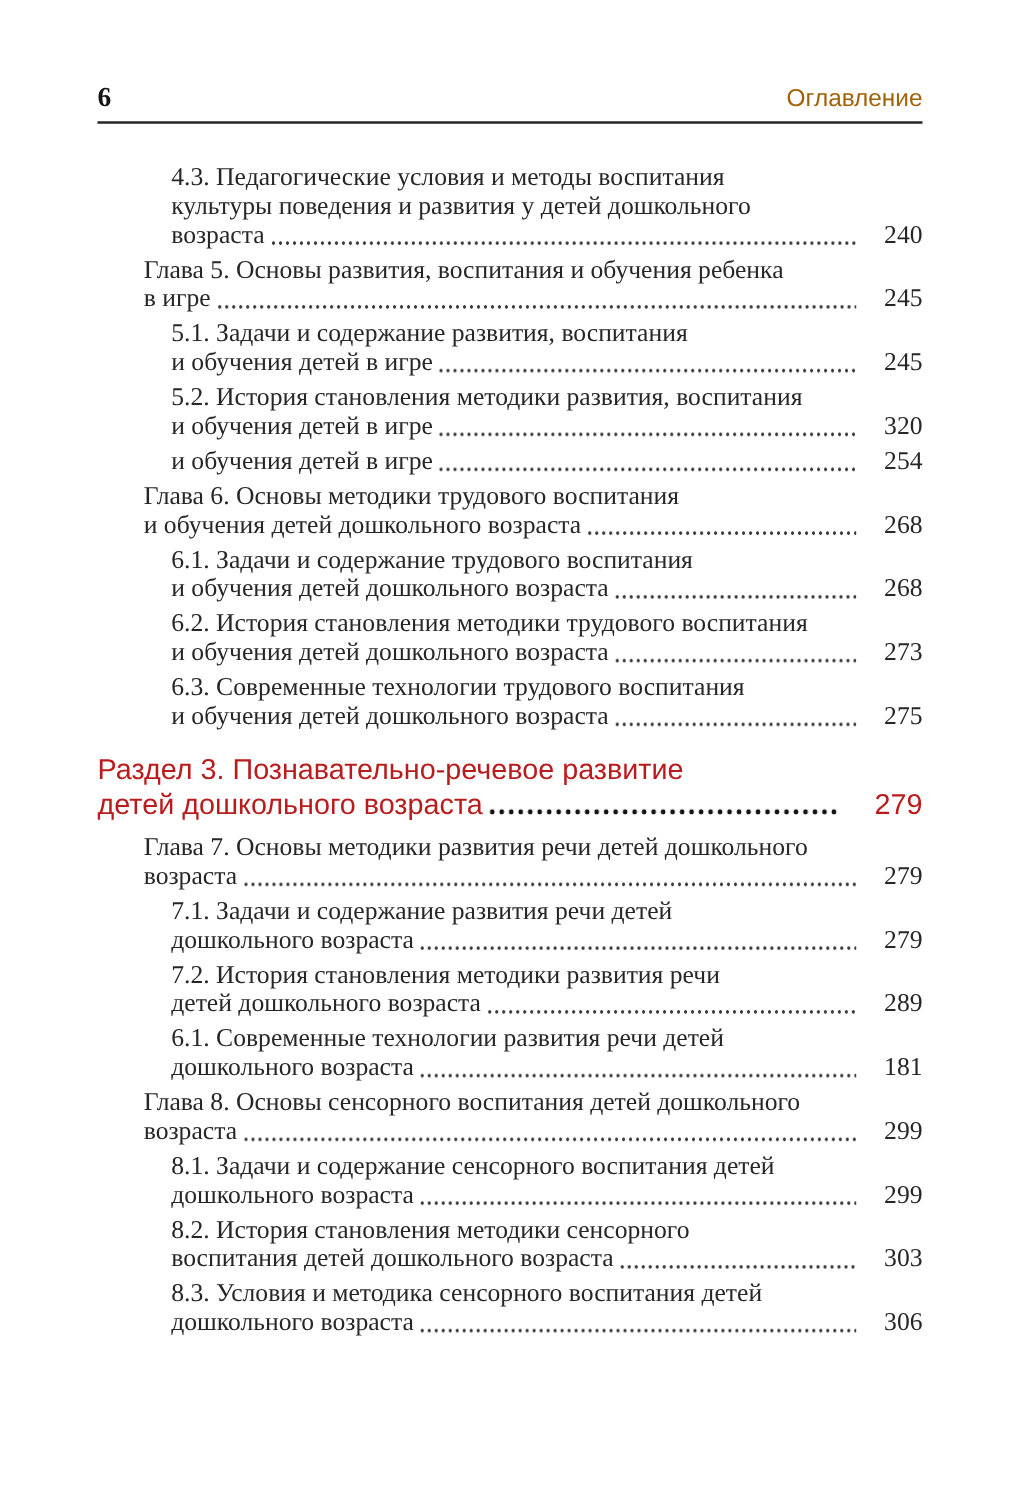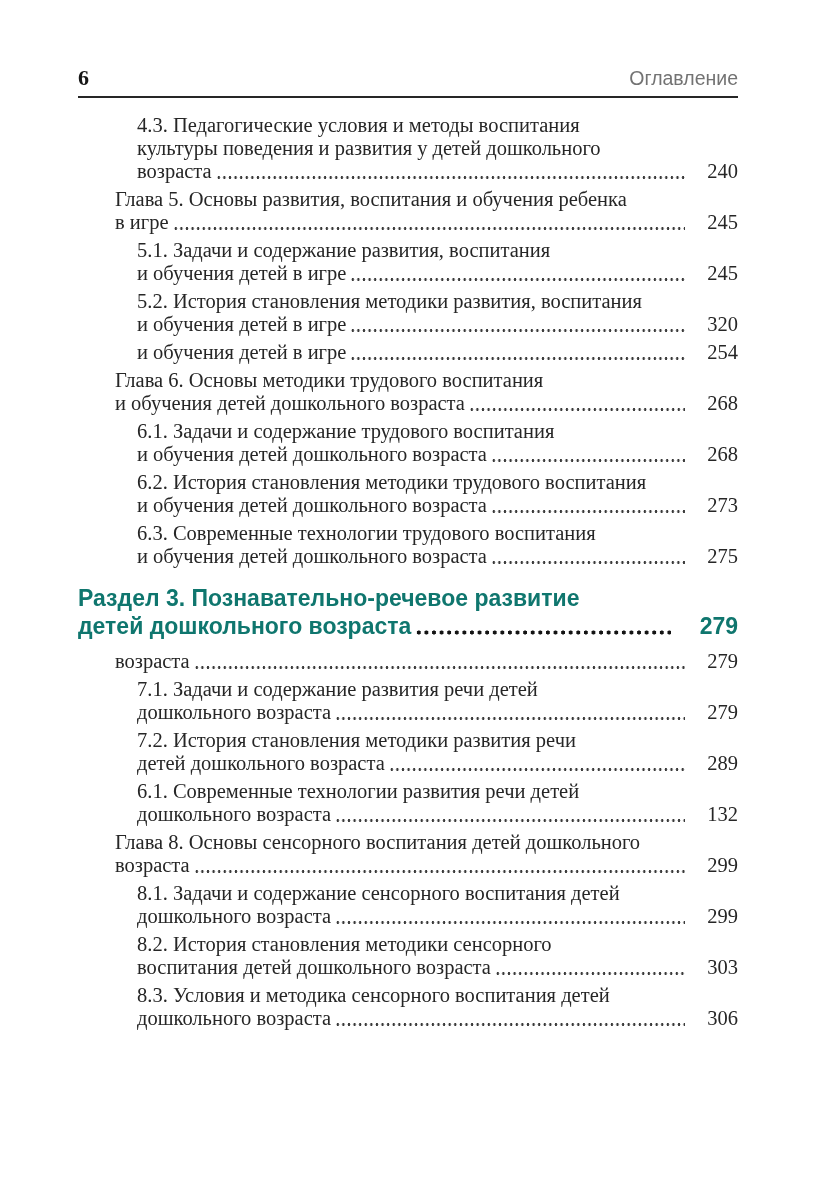--- a/index.html
+++ b/index.html
@@ -24,37 +24,37 @@
     line-height: 24px;
   }
   .page-number {
     font-weight: bold;
     font-size: 22px;
     color: #161616;
   }
   .running-title {
     font-family: "Liberation Sans", "DejaVu Sans", sans-serif;
     font-size: 19.5px;
-    color: #737373;
-  }
-  .toc { padding-top: 16px; }
+    color: #a16207;
+  }
+  .toc { padding-top: 32px; }
   .toc-entry {
     font-size: 20.5px;
     line-height: 23px;
     margin: 0 0 5px 0;
   }
   .toc-entry.chapter { margin-left: 37px; }
   .toc-entry.sub     { margin-left: 59px; }
   .toc-entry.section {
     margin: 16px 0 10px 0;
     font-family: "Liberation Sans", "DejaVu Sans", sans-serif;
-    font-weight: 700;
+    font-weight: 400;
     font-size: 23px;
     line-height: 28px;
-    color: #0f766e;
+    color: #b91c1c;
   }
   .toc-line { white-space: nowrap; }
   .last-line { display: flex; justify-content: center; }
   .last-text { white-space: nowrap; }
   .leader {
     flex: 1 1 auto;
     min-width: 14px;
     margin: 0 2px 0 4px;
     background-image: radial-gradient(circle, #3a3a3a 1.15px, transparent 1.5px);
     background-size: 5.6px 3px;
@@ -170,20 +170,23 @@
     <div>
           <div class="toc-line">Раздел 3. Познавательно-речевое развитие</div>
         </div>
     <div class="last-line">
       <span class="last-text">детей дошкольного возраста</span>
       <span class="leader"></span>
       <span class="pagenum">279</span>
     </div>
   </div>
       <div class="toc-entry chapter">
+    <div>
+          <div class="toc-line">Глава 7. Основы методики развития речи детей дошкольного</div>
+        </div>
     <div class="last-line">
       <span class="last-text">возраста</span>
       <span class="leader"></span>
       <span class="pagenum">279</span>
     </div>
   </div>
       <div class="toc-entry sub">
     <div>
           <div class="toc-line">7.1. Задачи и содержание развития речи детей</div>
         </div>
@@ -203,21 +206,21 @@
       <span class="pagenum">289</span>
     </div>
   </div>
       <div class="toc-entry sub">
     <div>
           <div class="toc-line">6.1. Современные технологии развития речи детей</div>
         </div>
     <div class="last-line">
       <span class="last-text">дошкольного возраста</span>
       <span class="leader"></span>
-      <span class="pagenum">132</span>
+      <span class="pagenum">181</span>
     </div>
   </div>
       <div class="toc-entry chapter">
     <div>
           <div class="toc-line">Глава 8. Основы сенсорного воспитания детей дошкольного</div>
         </div>
     <div class="last-line">
       <span class="last-text">возраста</span>
       <span class="leader"></span>
       <span class="pagenum">299</span>

